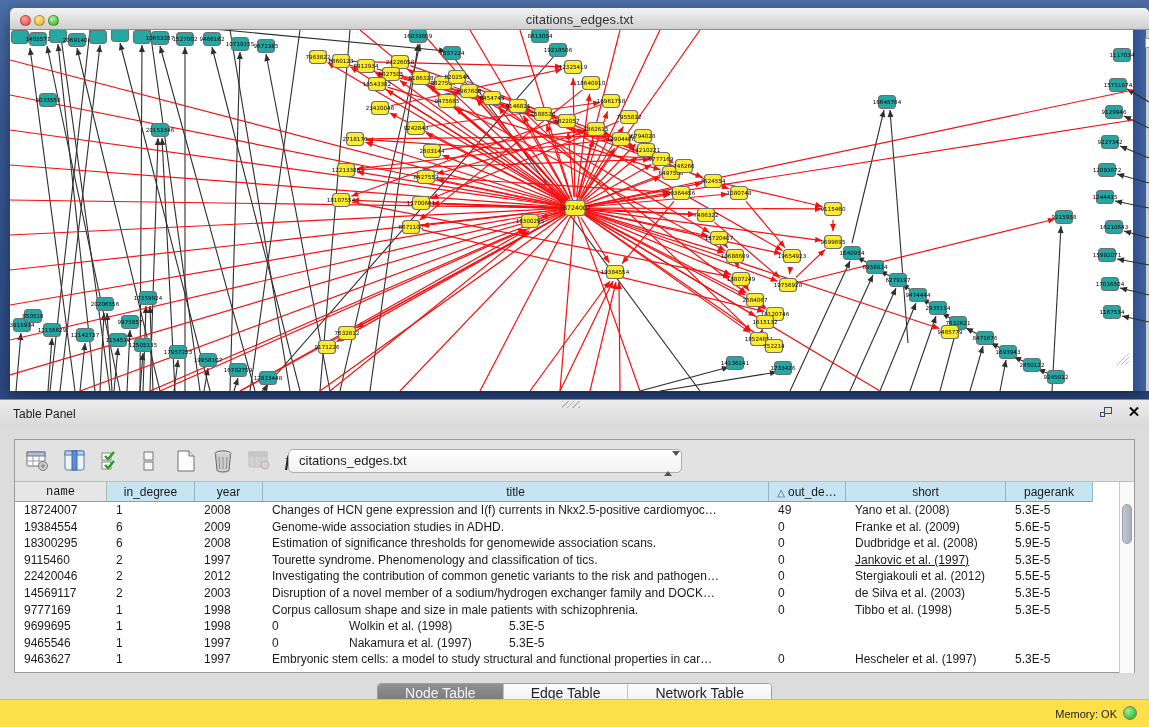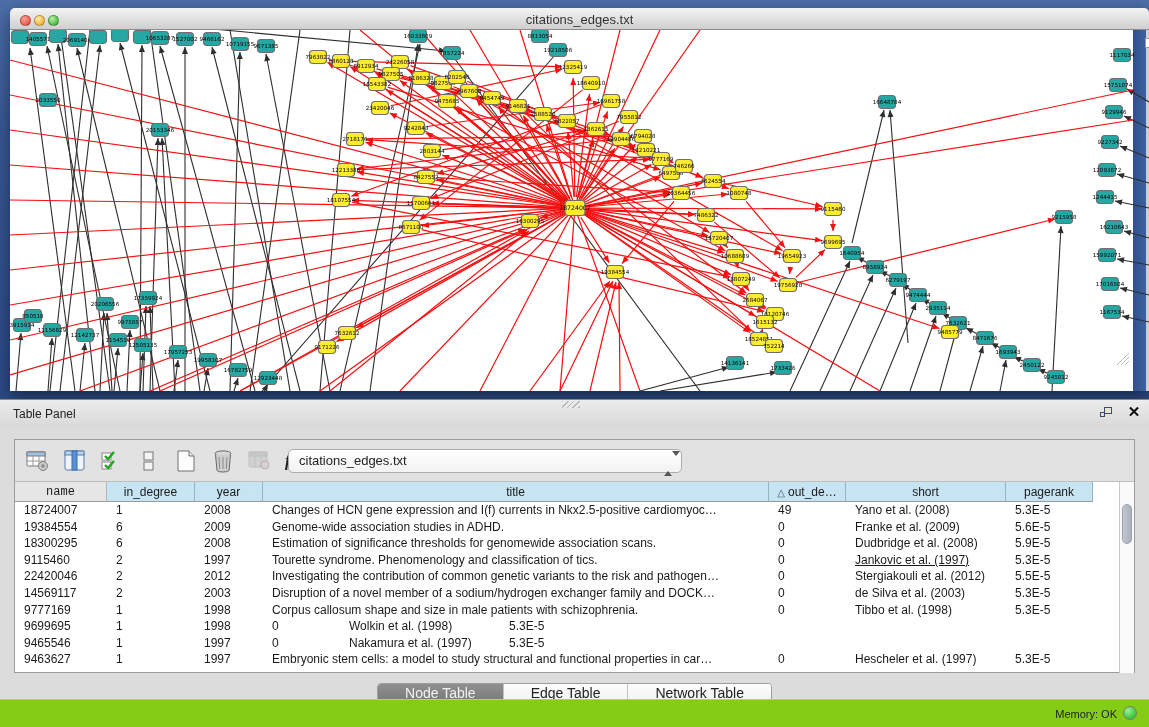--- a/index.html
+++ b/index.html
@@ -60,21 +60,21 @@
   .tcell { font-size:12px; color:#1a1a1a; line-height:16.6px; white-space:nowrap; overflow:hidden; padding-left:9px; }
   #vscroll { position:absolute; right:0; top:42px; width:15px; height:191px; background:#fafafa; border-left:1px solid #c9c9c9; }
   #vthumb { position:absolute; left:2px; top:22px; width:10px; height:40px; background:linear-gradient(90deg,#c3c9d1,#a9b0ba); border:1px solid #98a0ab; border-radius:6px; cursor:pointer; }
 
   #tabs-bar { position:absolute; left:0; top:283px; width:100%; height:22px; text-align:center; }
   #seg { display:inline-flex; border:1px solid #9d9d9d; border-radius:4px; overflow:hidden; background:#fdfdfd; box-shadow:0 1px 0 rgba(255,255,255,.7); }
   .seg-btn { font-size:14px; color:#222; padding:2px 27px; line-height:15px; cursor:pointer; border-right:1px solid #c2c2c2; background:linear-gradient(180deg,#fdfdfd,#f1f1f1); }
   .seg-btn:last-child { border-right:none; }
   .seg-btn.selected { background:linear-gradient(180deg,#909090,#787878); color:#f3f3f3; }
 
-  #status-bar { position:absolute; left:0; top:699px; width:1149px; height:28px; background:#84cc16; border-top:1px solid #bdbdbd; }
+  #status-bar { position:absolute; left:0; top:699px; width:1149px; height:28px; background:#fde047; border-top:1px solid #bdbdbd; }
   #mem-label { position:absolute; right:32px; top:8px; font-size:11px; color:#222; }
   #mem-dot { position:absolute; right:12px; top:6px; width:14px; height:14px; border-radius:50%;
              background:radial-gradient(circle at 35% 30%,#9ef09e,#44cc44 60%,#2da32d); border:1px solid #7a7a7a; }
 </style>
 </head>
 <body>
 
 <div id="stage">
 
   <div id="desktop">

